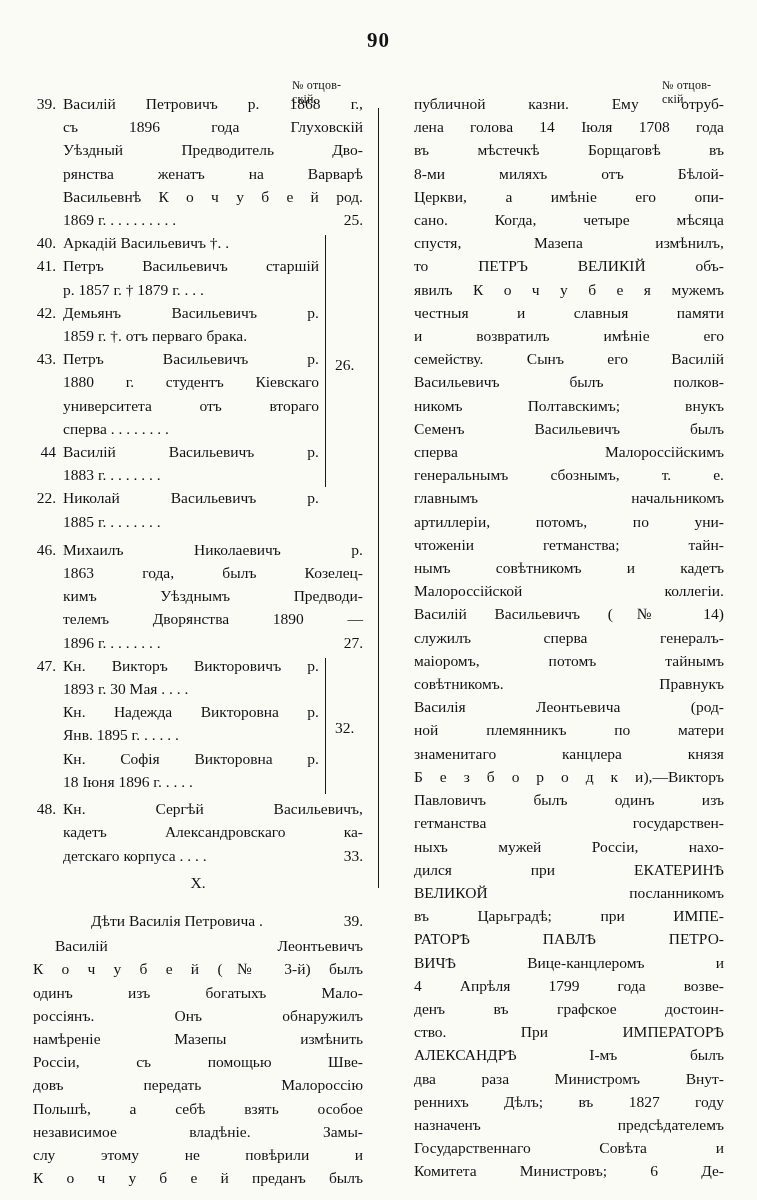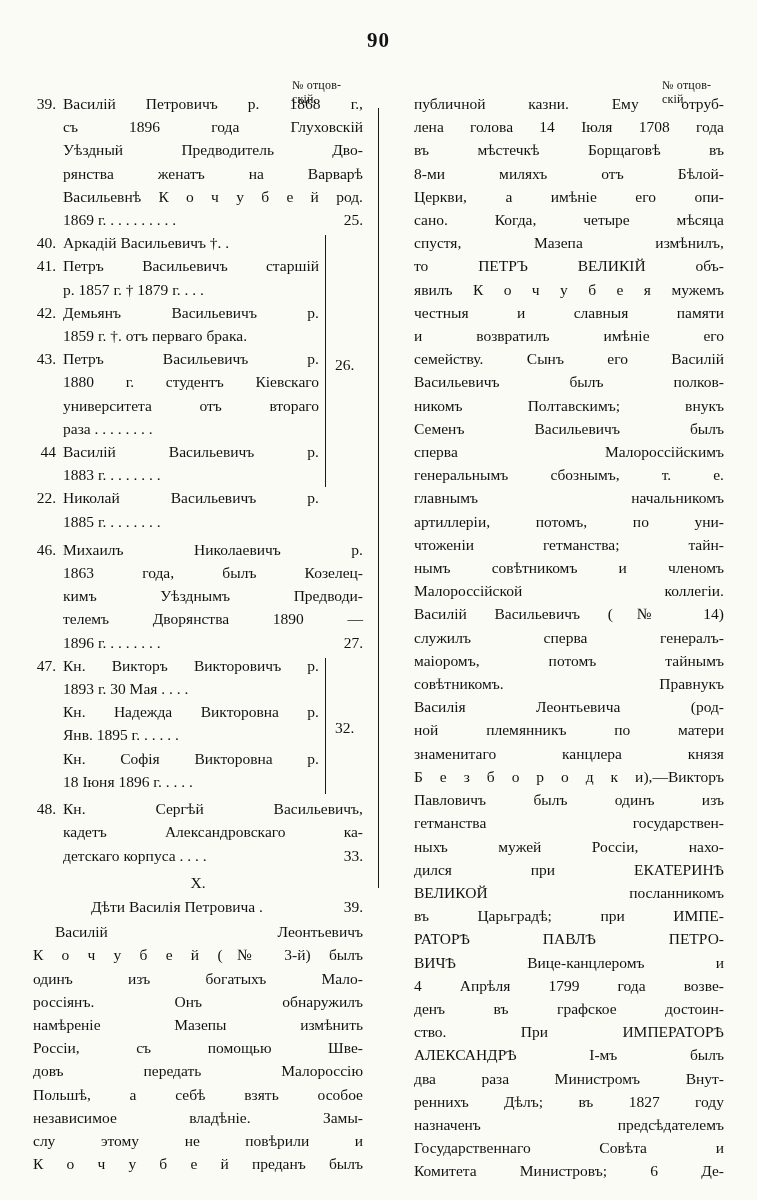--- a/index.html
+++ b/index.html
@@ -107,21 +107,21 @@
     position: absolute;
     font-size: 15.5px;
   }
 
   .sec-title {
     text-align: center;
     margin-top: 4px;
     font-size: 15.5px;
   }
   .sec-line {
-    margin-top: 1px;
+    margin-top: 15px;
   }
 </style>
 </head>
 <body>
 
 <div class="page">
 
   <div class="page-number">90</div>
 
   <div class="col-head left">№&nbsp;отцов-<br>скій.</div>
@@ -172,21 +172,21 @@
           <div>1859 г. †. отъ перваго брака.</div>
         </div>
       </div>
 
       <div class="entry">
         <div class="num">43.</div>
         <div class="body" style="padding-right:44px;">
           <div class="jline">Петръ Васильевичъ р.</div>
           <div class="jline">1880 г. студентъ Кіевскаго</div>
           <div class="jline">университета отъ втораго</div>
-          <div>раза . . . . . . . .</div>
+          <div>сперва . . . . . . . .</div>
         </div>
       </div>
 
       <div class="entry">
         <div class="num">44</div>
         <div class="body" style="padding-right:44px;">
           <div class="jline">Василій Васильевичъ р.</div>
           <div>1883 г. . . . . . . .</div>
         </div>
       </div>
@@ -279,21 +279,21 @@
     <div class="jline">и возвратилъ имѣніе его</div>
     <div class="jline">семейству. Сынъ его Василій</div>
     <div class="jline">Васильевичъ былъ полков-</div>
     <div class="jline">никомъ Полтавскимъ; внукъ</div>
     <div class="jline">Семенъ Васильевичъ былъ</div>
     <div class="jline">сперва Малороссійскимъ</div>
     <div class="jline">генеральнымъ сбознымъ, т. е.</div>
     <div class="jline">главнымъ начальникомъ</div>
     <div class="jline">артиллеріи, потомъ, по уни-</div>
     <div class="jline">чтоженіи гетманства; тайн-</div>
-    <div class="jline">нымъ совѣтникомъ и членомъ</div>
+    <div class="jline">нымъ совѣтникомъ и кадетъ</div>
     <div class="jline">Малороссійской коллегіи.</div>
     <div class="jline">Василій Васильевичъ (№ 14)</div>
     <div class="jline">служилъ сперва генералъ-</div>
     <div class="jline">маіоромъ, потомъ тайнымъ</div>
     <div class="jline">совѣтникомъ. Правнукъ</div>
     <div class="jline">Василія Леонтьевича (род-</div>
     <div class="jline">ной племянникъ по матери</div>
     <div class="jline">знаменитаго канцлера князя</div>
     <div class="jline">Б е з б о р о д к и),—Викторъ</div>
     <div class="jline">Павловичъ былъ одинъ изъ</div>

